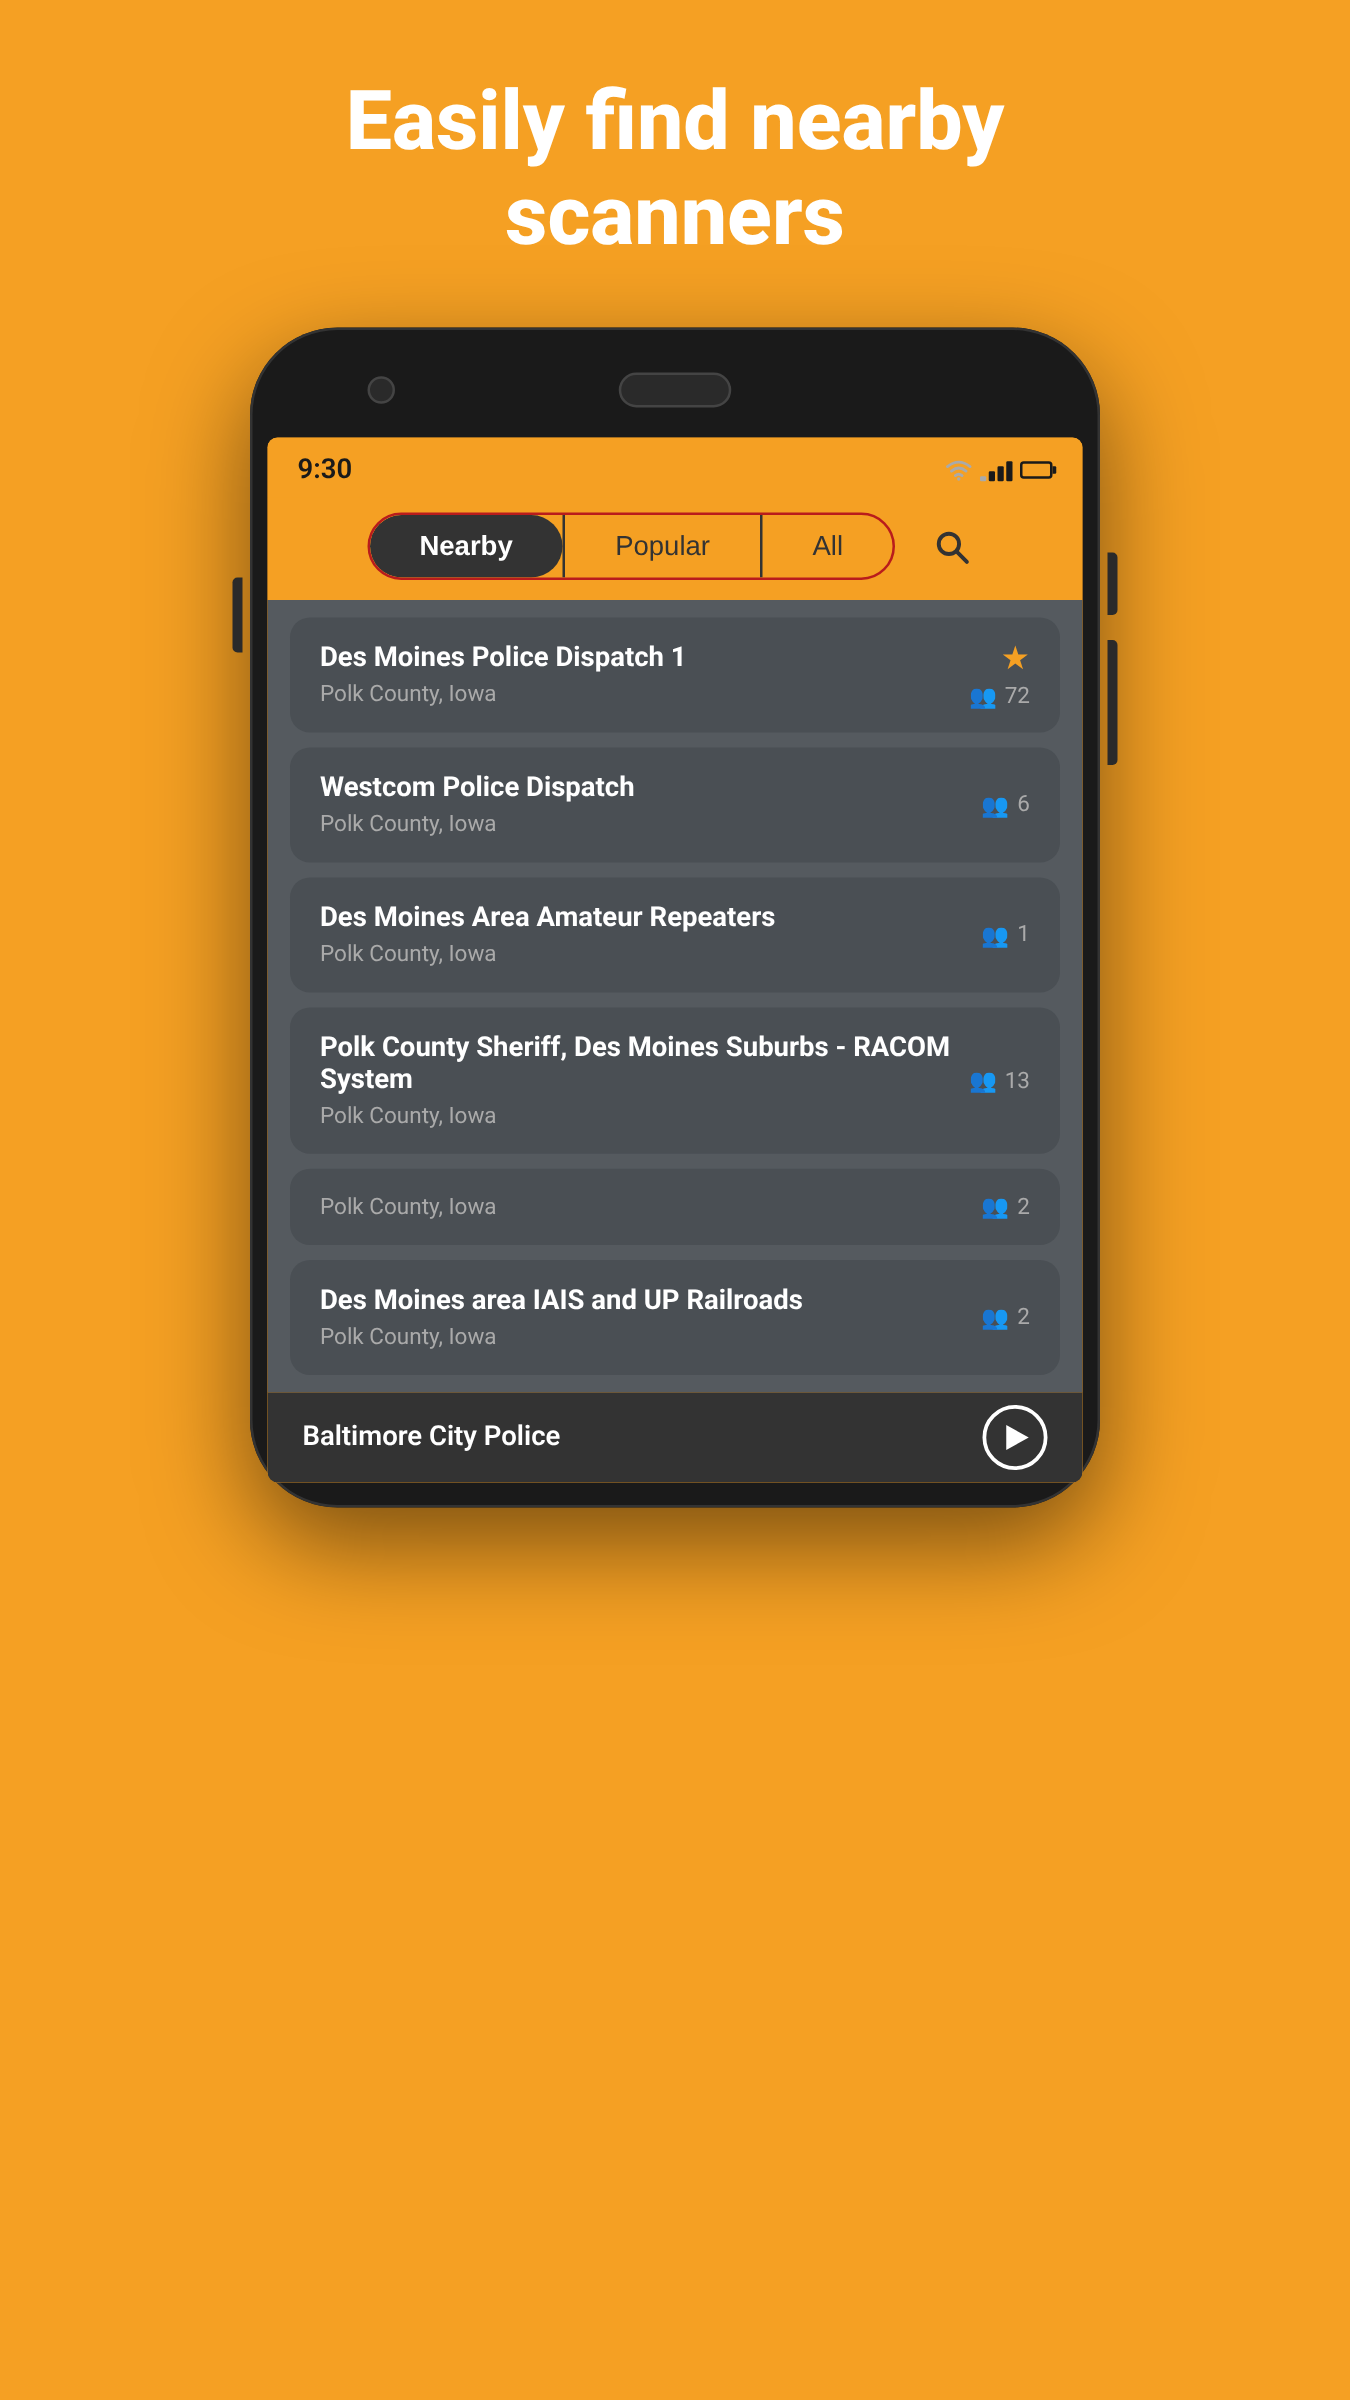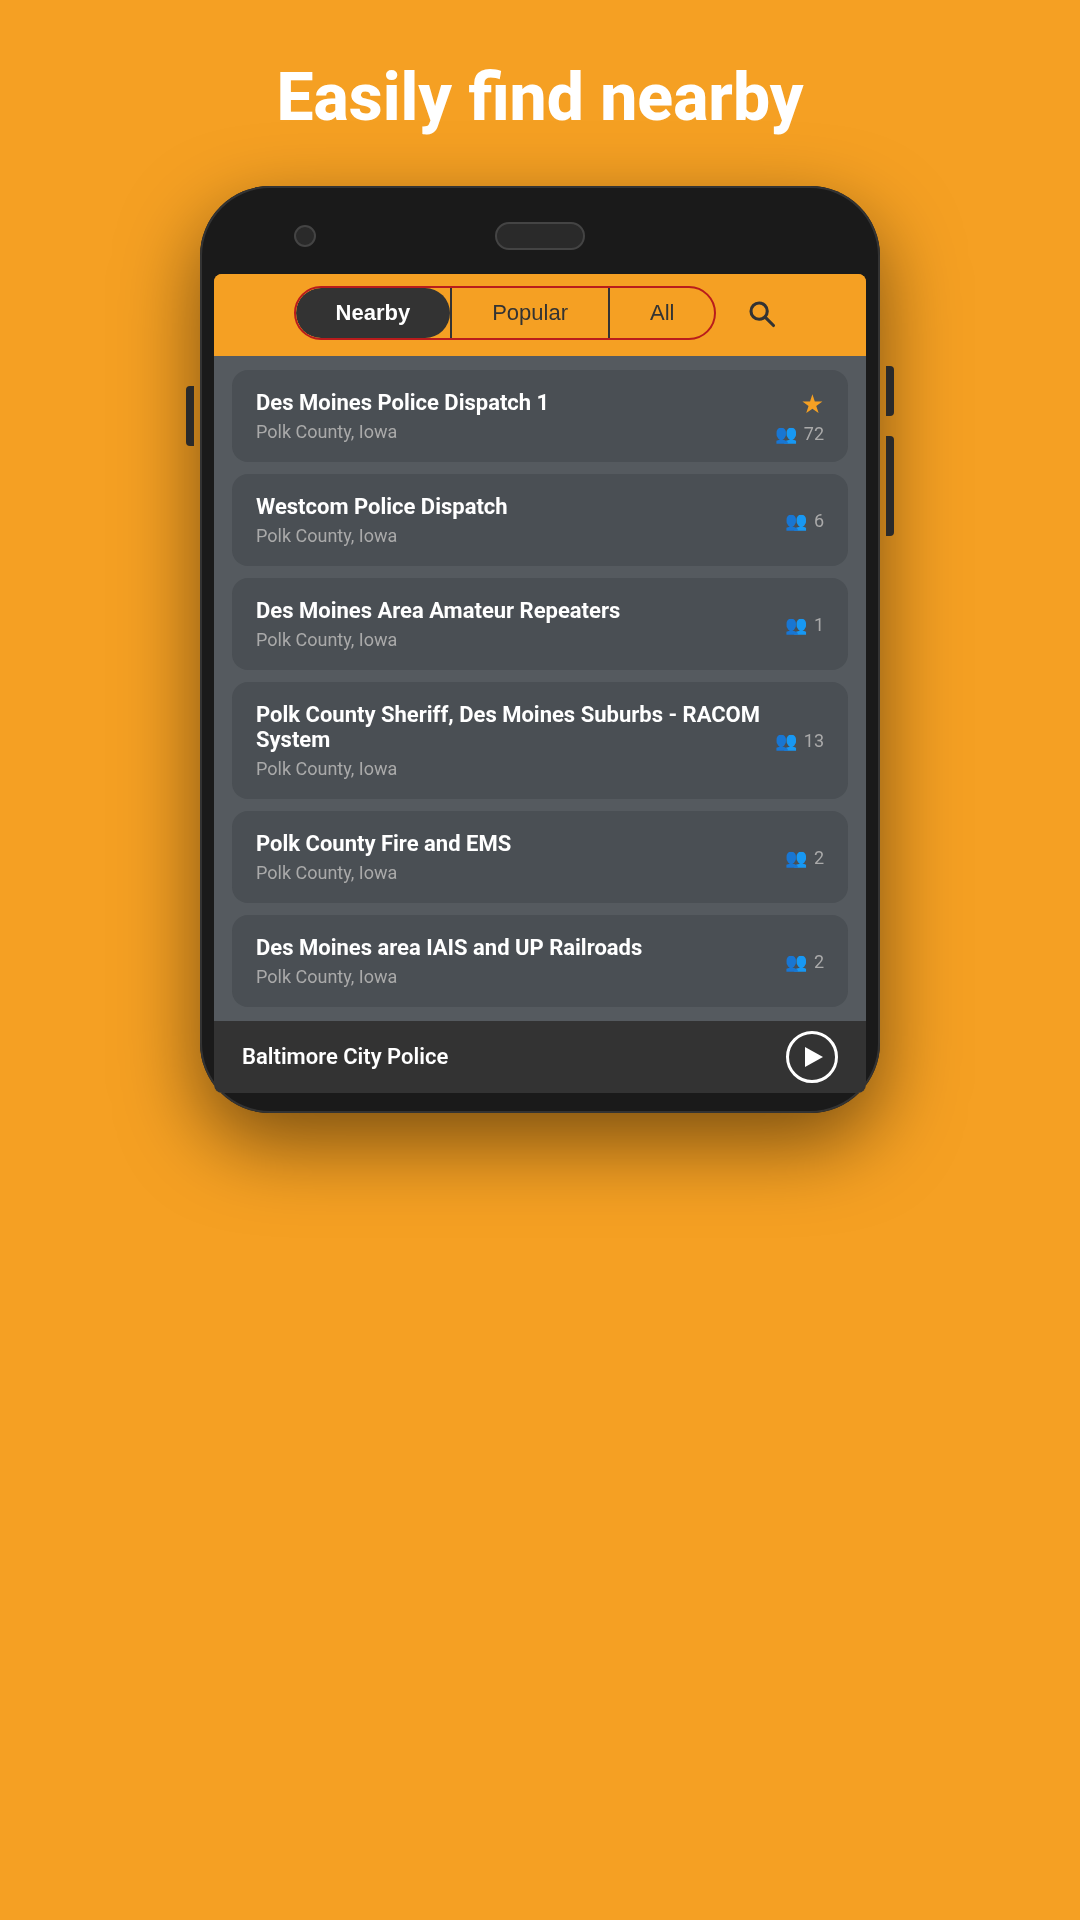--- a/index.html
+++ b/index.html
@@ -312,36 +312,60 @@
       border-bottom: 10px solid transparent;
       border-left: 18px solid white;
       margin-left: 3px;
     }
   </style>
 </head>
 <body>
 
 <div class="hero-text">
   <span>Easily find nearby</span><br>
+  <span>scanners</span>
 </div>
 
 <div class="phone-wrapper">
   <div class="phone-shell">
 
     <div class="phone-side-btn-left"></div>
     <div class="phone-side-btn-right-top"></div>
     <div class="phone-side-btn-right-bottom"></div>
 
     <div class="phone-top-bar">
       <div class="phone-camera"></div>
       <div class="phone-speaker"></div>
     </div>
 
     <div class="phone-screen">
 
+      <div class="status-bar">
+        <span class="status-time">9:30</span>
+        <div class="status-icons">
+
+          <svg width="22" height="18" viewBox="0 0 24 20">
+            <path d="M2 7 Q12 -1 22 7" stroke="#aaa" stroke-width="2.5" fill="none" stroke-linecap="round"></path>
+            <path d="M5.5 11 Q12 5.5 18.5 11" stroke="#aaa" stroke-width="2.5" fill="none" stroke-linecap="round"></path>
+            <path d="M9 15 Q12 12.5 15 15" stroke="#aaa" stroke-width="2.5" fill="none" stroke-linecap="round"></path>
+            <circle cx="12" cy="18" r="1.5" fill="#aaa"></circle>
+          </svg>
+
+          <div class="signal-bars">
+            <div class="signal-bar" style="height:4px; background:#aaa;"></div>
+            <div class="signal-bar" style="height:8px;"></div>
+            <div class="signal-bar" style="height:12px;"></div>
+            <div class="signal-bar" style="height:16px;"></div>
+          </div>
+
+          <div class="battery-icon">
+            <div class="battery-fill"></div>
+          </div>
+        </div>
+      </div>
 
       <div class="tab-bar">
         <div class="tab-group">
           <button class="tab-item active">Nearby</button>
           <div class="tab-divider"></div>
           <button class="tab-item">Popular</button>
           <div class="tab-divider"></div>
           <button class="tab-item">All</button>
         </div>
         <div class="search-icon-btn">
@@ -393,21 +417,20 @@
           <div class="scanner-subtitle">Polk County, Iowa</div>
           <div class="scanner-meta">
             <div class="listener-count">
               <span>👥</span>
               <span>13</span>
             </div>
           </div>
         </div>
 
         <div class="scanner-card">
-          <div class="scanner-title">Polk County Fire and EMS</div>
           <div class="scanner-subtitle">Polk County, Iowa</div>
           <div class="scanner-meta">
             <div class="listener-count">
               <span>👥</span>
               <span>2</span>
             </div>
           </div>
         </div>
 
         <div class="scanner-card">

